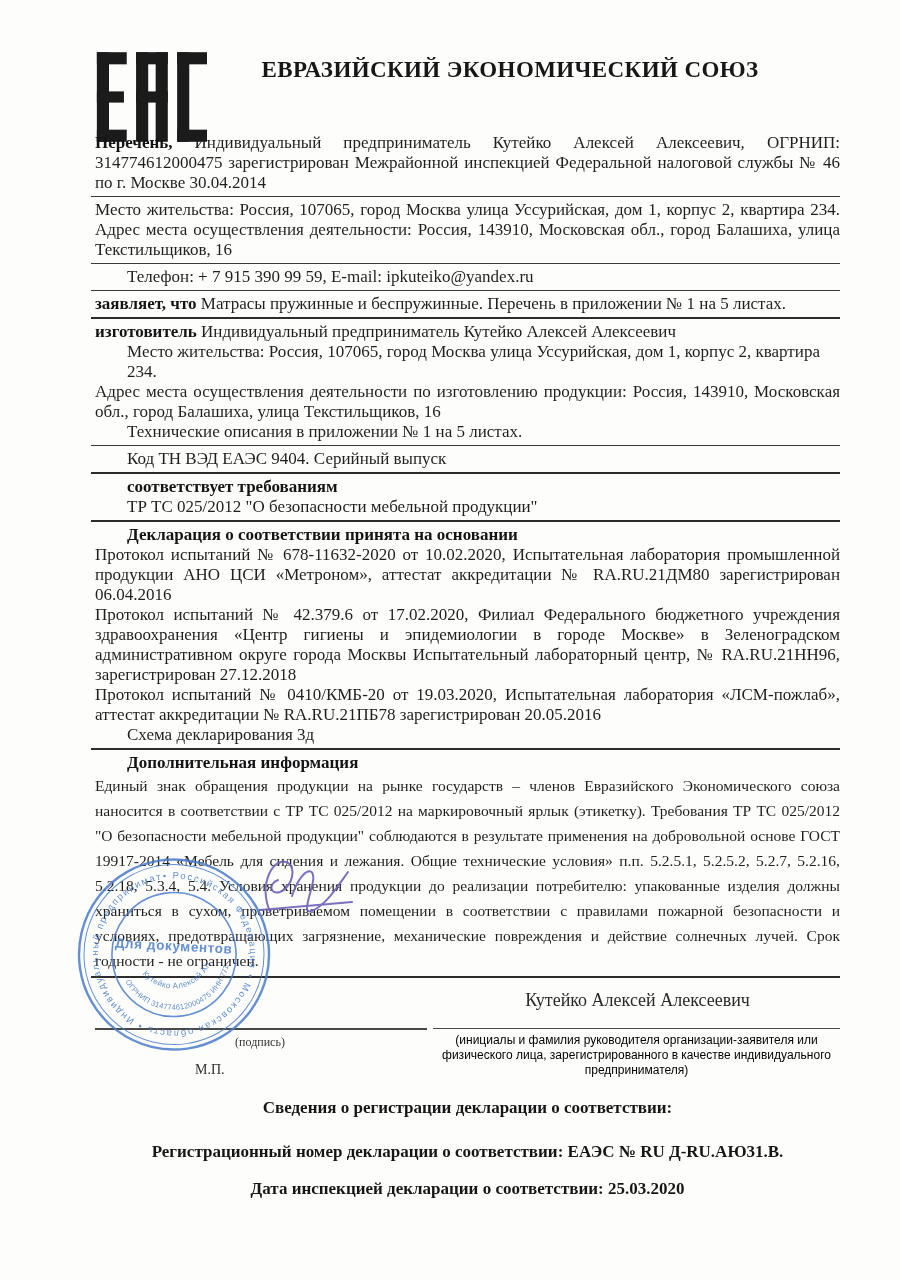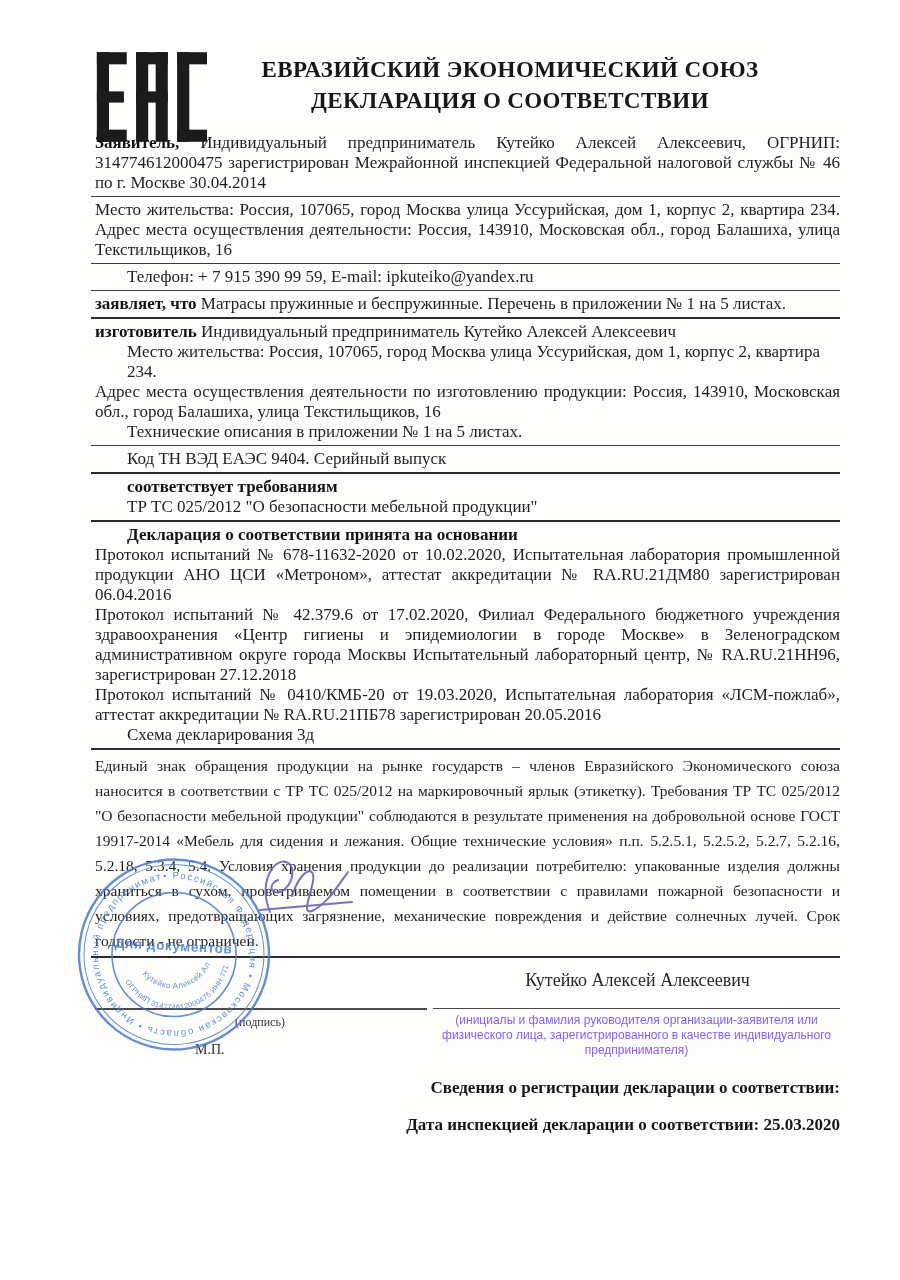--- a/index.html
+++ b/index.html
@@ -21,24 +21,24 @@
   b { color:#141414; }
   .small-par { font-size:15.5px; line-height:25px; }
   
   .sig-area { position:relative; height:102px; margin-top:4px; }
   .signee-name { position:absolute; left:340px; width:405px; top:8px; text-align:center; font-size:18px; color:#2a2a2a; }
   .sig-line-left { position:absolute; left:0; top:46px; width:332px; border-top:2px solid #4a4a4a; }
   .sig-line-right { position:absolute; left:338px; top:46px; right:0; border-top:1.5px solid #4a4a4a; }
   .sig-caption { position:absolute; left:60px; top:50px; width:210px; text-align:center; font-size:12px; color:#333; }
   .seal-caption { position:absolute; left:100px; top:78px; font-size:14px; color:#333; }
   .name-caption { position:absolute; left:338px; right:0; top:51px; text-align:center;
-                  font-family:"Liberation Sans", sans-serif; font-size:12px; line-height:15px; color:#8b5cf6; }
+                  font-family:"Liberation Sans", sans-serif; font-size:12px; line-height:15px; color:#000000; }
   
   .reg { margin-top:14px; }
-  .reg p { text-align:right; font-weight:bold; font-size:17px; color:#161616; }
+  .reg p { text-align:center; font-weight:bold; font-size:17px; color:#161616; }
   .reg .reg-number { margin-top:24px; }
   .reg .reg-date { margin-top:17px; }
   
   .stamp { position:absolute; left:74px; top:852px; width:200px; height:205px; opacity:0.85; }
   .scribble { position:absolute; left:240px; top:852px; width:130px; height:78px; }
 </style>
 </head>
 <body>
 
 <div class="page">
@@ -57,26 +57,25 @@
       <rect x="44" y="44" width="34" height="12"></rect>
 
       <rect x="88" y="2" width="13" height="96"></rect>
       <rect x="88" y="2" width="32" height="13"></rect>
       <rect x="88" y="85" width="32" height="13"></rect>
     </g>
   </svg>
 
   <div class="titles">
     <div class="t">ЕВРАЗИЙСКИЙ ЭКОНОМИЧЕСКИЙ СОЮЗ</div>
-    <div class="t">ДЕКЛАРАЦИЯ О СООТВЕТСТВИИ</div>
   </div>
 
   <div class="doc">
 
-    <p><b>Заявитель,</b> <span>Индивидуальный предприниматель Кутейко Алексей Алексеевич,  ОГРНИП: 314774612000475 зарегистрирован Межрайонной инспекцией Федеральной налоговой службы № 46 по г. Москве 30.04.2014</span></p>
+    <p><b>Перечень,</b> <span>Индивидуальный предприниматель Кутейко Алексей Алексеевич,  ОГРНИП: 314774612000475 зарегистрирован Межрайонной инспекцией Федеральной налоговой службы № 46 по г. Москве 30.04.2014</span></p>
     <div class="rule"></div>
 
     <p>Место жительства: Россия, 107065, город Москва улица Уссурийская, дом 1, корпус 2, квартира 234. Адрес места осуществления деятельности: Россия, 143910, Московская обл., город  Балашиха, улица Текстильщиков, 16</p>
     <div class="rule"></div>
 
     <p class="nj">Телефон: + 7 915 390 99 59, E-mail: ipkuteiko@yandex.ru</p>
     <div class="rule"></div>
 
     <p><b>заявляет, что</b> <span>Матрасы пружинные и беспружинные. Перечень в приложении № 1 на 5 листах.</span></p>
     <div class="rule thick"></div>
@@ -94,35 +93,37 @@
     <p class="nj">ТР ТС 025/2012 "О безопасности мебельной продукции"</p>
     <div class="rule thick"></div>
 
     <p class="nj"><b>Декларация о соответствии принята на основании</b></p>
     <p>Протокол испытаний № 678-11632-2020 от 10.02.2020, Испытательная лаборатория промышленной продукции АНО ЦСИ «Метроном», аттестат аккредитации № RA.RU.21ДМ80 зарегистрирован 06.04.2016</p>
     <p>Протокол испытаний № 42.379.6 от 17.02.2020, Филиал Федерального бюджетного учреждения здравоохранения «Центр гигиены и эпидемиологии в городе Москве» в Зеленоградском административном округе города Москвы Испытательный лабораторный центр, № RA.RU.21НН96, зарегистрирован 27.12.2018</p>
     <p>Протокол испытаний № 0410/КМБ-20 от 19.03.2020, Испытательная лаборатория «ЛСМ-пожлаб», аттестат аккредитации № RA.RU.21ПБ78 зарегистрирован 20.05.2016</p>
     <p class="nj">Схема декларирования 3д</p>
     <div class="rule thick"></div>
 
+    <p class="nj"><b>Дополнительная информация</b></p>
     <p class="small-par">Единый знак обращения продукции на рынке государств – членов Евразийского Экономического союза наносится в соответствии с  ТР ТС 025/2012 на маркировочный ярлык (этикетку). Требования ТР ТС 025/2012 "О безопасности мебельной продукции" соблюдаются в результате применения на добровольной основе ГОСТ 19917-2014 «Мебель для сидения и лежания. Общие технические условия» п.п. 5.2.5.1, 5.2.5.2, 5.2.7, 5.2.16, 5.2.18, 5.3.4, 5.4. Условия хранения продукции до реализации потребителю: упакованные изделия должны храниться в сухом, проветриваемом помещении в соответствии с правилами пожарной безопасности и условиях, предотвращающих загрязнение, механические повреждения и действие солнечных лучей.  Срок годности - не ограничен.</p>
     <div class="rule thick"></div>
 
 
     <div class="sig-area">
       <div class="signee-name">Кутейко Алексей Алексеевич</div>
       <div class="sig-line-left"></div>
       <div class="sig-line-right"></div>
       <div class="sig-caption">(подпись)</div>
       <div class="seal-caption">М.П.</div>
       <div class="name-caption">(инициалы и фамилия руководителя организации-заявителя или физического лица, зарегистрированного в качестве индивидуального предпринимателя)</div>
     </div>
 
     <div class="reg">
       <p>Сведения о регистрации декларации о соответствии:</p>
+      <p class="reg-number"><span>Регистрационный номер декларации о соответствии:</span> <span>ЕАЭС № RU Д-RU.АЮ31.В.</span></p>
       <p class="reg-date"><span>Дата инспекцией декларации о соответствии:</span> <span>25.03.2020</span></p>
     </div>
   </div>
 
   <svg class="stamp" viewBox="0 0 200 200" aria-hidden="true">
     <g transform="rotate(-8 100 100)" fill="none" stroke="#4a7cc9">
       <circle cx="100" cy="100" r="95" stroke-width="2.4"></circle>
       <circle cx="100" cy="100" r="90" stroke-width="1"></circle>
       <circle cx="100" cy="100" r="62" stroke-width="1.6"></circle>
     </g>

